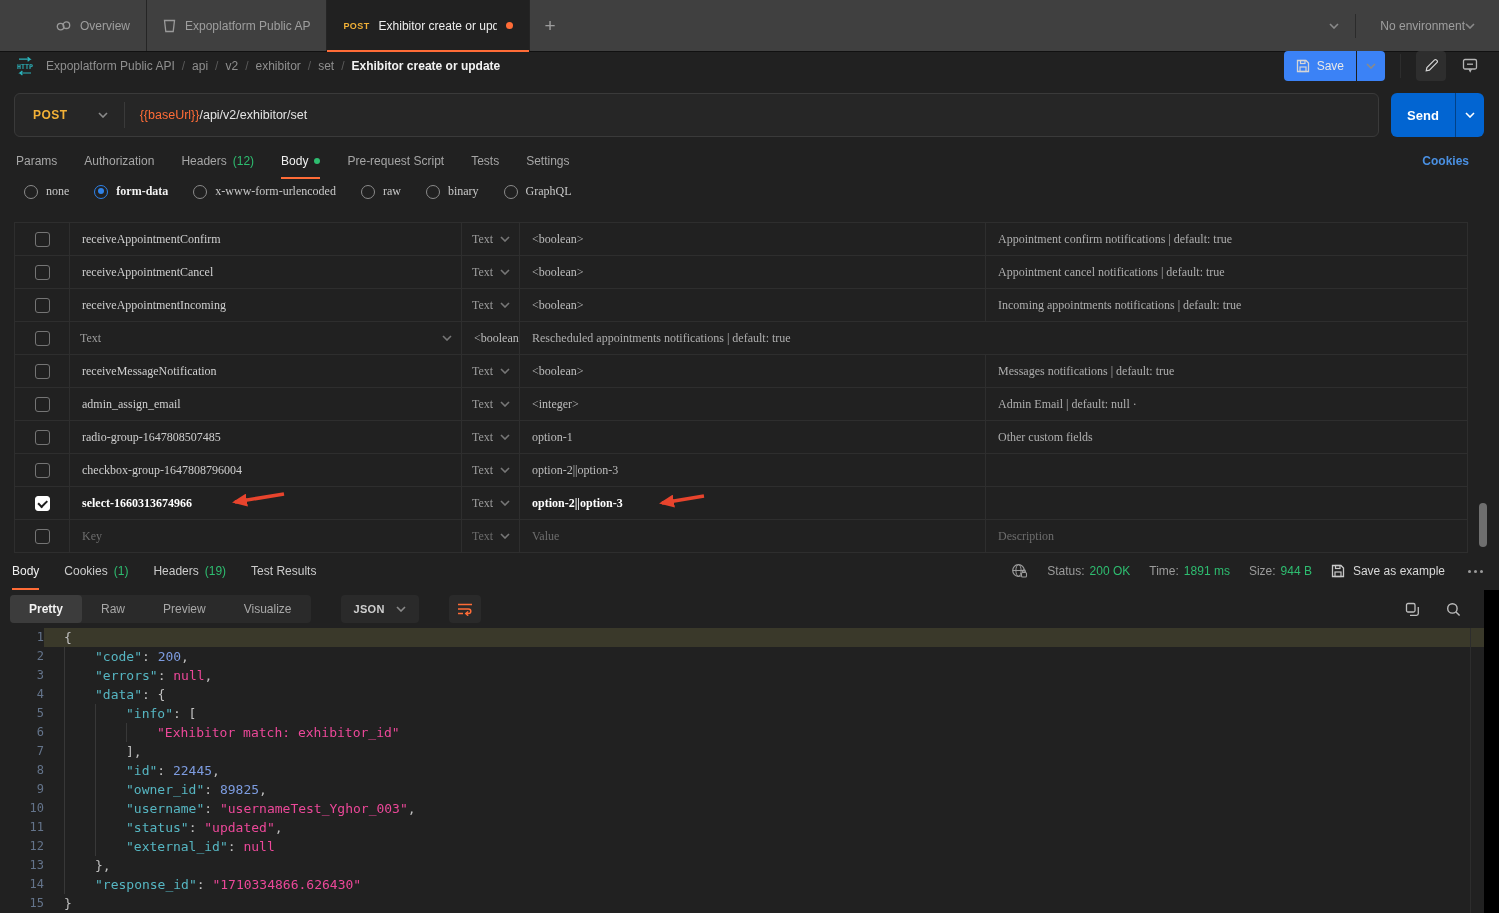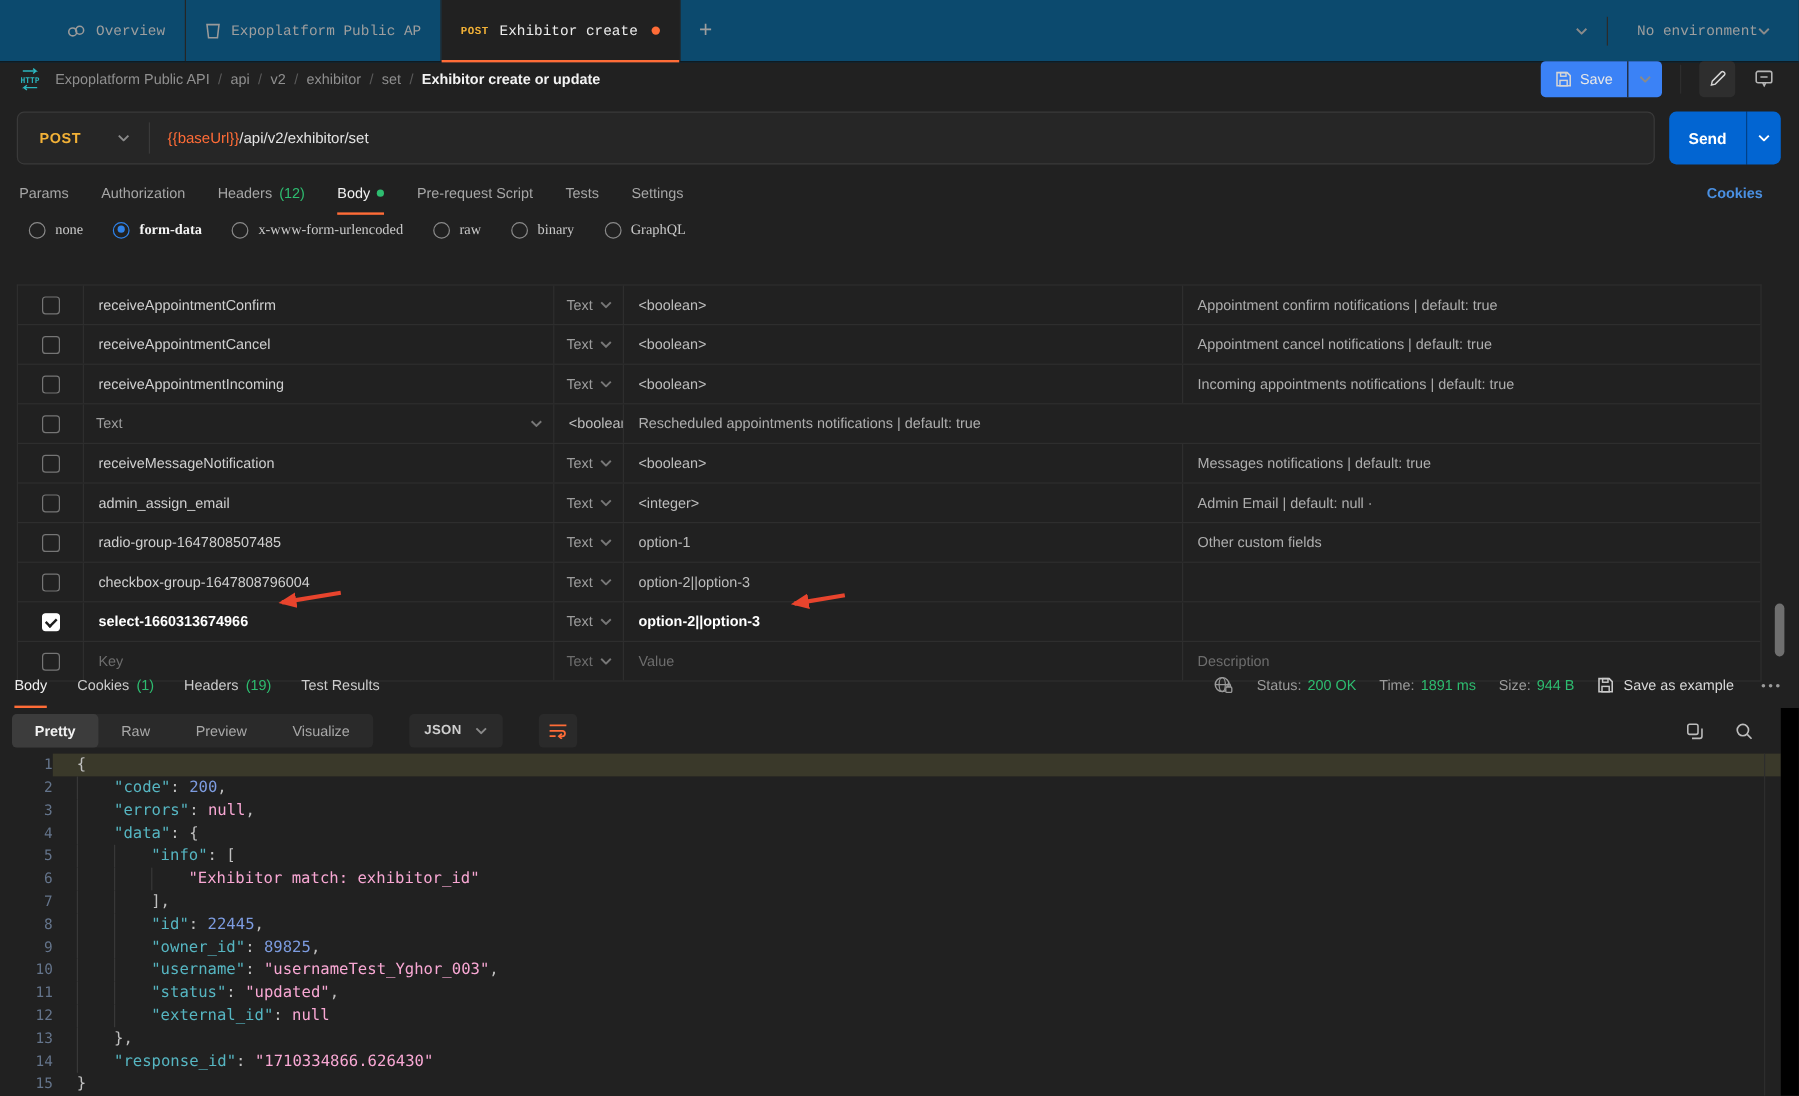--- a/index.html
+++ b/index.html
@@ -4,22 +4,22 @@
 <style>
   * { margin:0; padding:0; box-sizing:border-box; }
   html,body { width:1499px; height:913px; }
   body {
     position:relative; background:#212121; overflow:hidden;
     font-family:"Liberation Sans", sans-serif; color:#cccccc;
   }
   svg { display:block; }
 
   
-  .topbar { position:absolute; top:0; left:0; right:0; height:52px; background:#0c4a6e;
-            border-bottom:1px solid #111; display:flex; align-items:stretch; padding-left:40px;font-family:Liberation Mono, monospace; }
+  .topbar { position:absolute; top:0; left:0; right:0; height:52px; background:#404040;
+            border-bottom:1px solid #111; display:flex; align-items:stretch; padding-left:40px; }
   .tab { display:flex; align-items:center; gap:9px; padding:0 16px; font-size:12px; color:#9e9e9e;
          border-right:1px solid #252525; position:relative; cursor:default; }
   .tab.active { background:#212121; color:#ececec; }
   .tab.active::after { content:""; position:absolute; left:0; right:0; bottom:-1px; height:2px; background:#ff6c37; }
   .tab .mini-method { font-size:9px; font-weight:700; letter-spacing:.4px; color:#f2b137; }
   .tab .tab-label { max-width:168px; overflow:hidden; white-space:nowrap; display:inline-block; }
   .tab.active .tab-label { max-width:118px; }
   .unsaved-dot { width:7px; height:7px; border-radius:50%; background:#ff6c37; flex:0 0 auto; }
   .newtab-btn { display:flex; align-items:center; padding:0 15px; color:#9e9e9e; font-size:19px; font-weight:300; }
   .topbar-right { margin-left:auto; display:flex; align-items:center; padding-right:16px; gap:16px; }
@@ -68,22 +68,22 @@
   
   .modes { position:absolute; top:184px; left:24px; display:flex; align-items:center; gap:25px; font-size:12px; color:#c9c9c9; }
   .mode { display:flex; align-items:center; gap:8px;font-family:Liberation Serif, serif; }
   .radio { width:14px; height:14px; border:1.5px solid #8a8a8a; border-radius:50%; position:relative; flex:0 0 auto; }
   .mode.selected .radio { border-color:#2f82e8; }
   .mode.selected .radio::after { content:""; position:absolute; left:2.7px; top:2.7px; width:6px; height:6px;
                                  border-radius:50%; background:#2f82e8; }
   .mode.selected .mode-label { color:#f2f2f2; font-weight:700; }
 
   
-  .form-table { position:absolute; top:237px; left:14px; width:1454px;
-                border:1px solid #2e2e2e; border-bottom:none; }
+  .form-table { position:absolute; top:222px; left:14px; width:1454px;
+                border:1px solid #2e2e2e; border-bottom:none;font-family:Liberation Serif, serif; }
   .frow { display:grid; grid-template-columns:55px 392px 58px 466px 1fr; height:33px; border-bottom:1px solid #2e2e2e; }
   .cell { display:flex; align-items:center; padding:0 12px; border-right:1px solid #2e2e2e;
           font-size:12px; overflow:hidden; white-space:nowrap; }
   .cell:last-child { border-right:none; }
   .cb-cell { justify-content:center; padding:0; }
   .cb { width:15px; height:15px; border:1.5px solid #757575; border-radius:3px; position:relative; }
   .frow.checked .cb { background:#ffffff; border-color:#ffffff; }
   .frow.checked .cb::after { content:""; position:absolute; left:2.2px; top:3.2px; width:7px; height:3.5px;
                              border-left:2px solid #1d1d1d; border-bottom:2px solid #1d1d1d; transform:rotate(-45deg); }
   .key-text { color:#cfcfcf; }
@@ -125,21 +125,21 @@
   
   .code-area { position:absolute; top:628px; left:0; width:1484px; height:285px;
                font-family:"DejaVu Sans Mono", monospace; font-size:13px; }
   .code-line { display:flex; height:19px; line-height:19px; }
   .gut { flex:0 0 44px; text-align:right; color:#64748b; font-size:12px; }
   .code-content { flex:1; padding-left:20px; white-space:pre; color:#c8c8c8; }
   .code-line.hl .code-content { background:#3a392a; }
   .ig { display:inline-block; width:31px; height:19px; vertical-align:top; border-left:1px solid #383838; }
   .tok-key { color:#56b6c2; }
   .tok-num { color:#7d9ce0; }
-  .tok-str { color:#f9a8d4; }
+  .tok-str { color:#ec4899; }
   .tok-pun { color:#c0c0c0; }
   .code-track { position:absolute; left:1470px; top:628px; width:1px; height:285px; background:#2d2d2d; }
   .black-strip { position:absolute; left:1484px; top:590px; width:15px; height:323px; background:#000; }
 </style>
 </head>
 <body>
 
 <div class="topbar">
   <div class="tab">
     <span>

